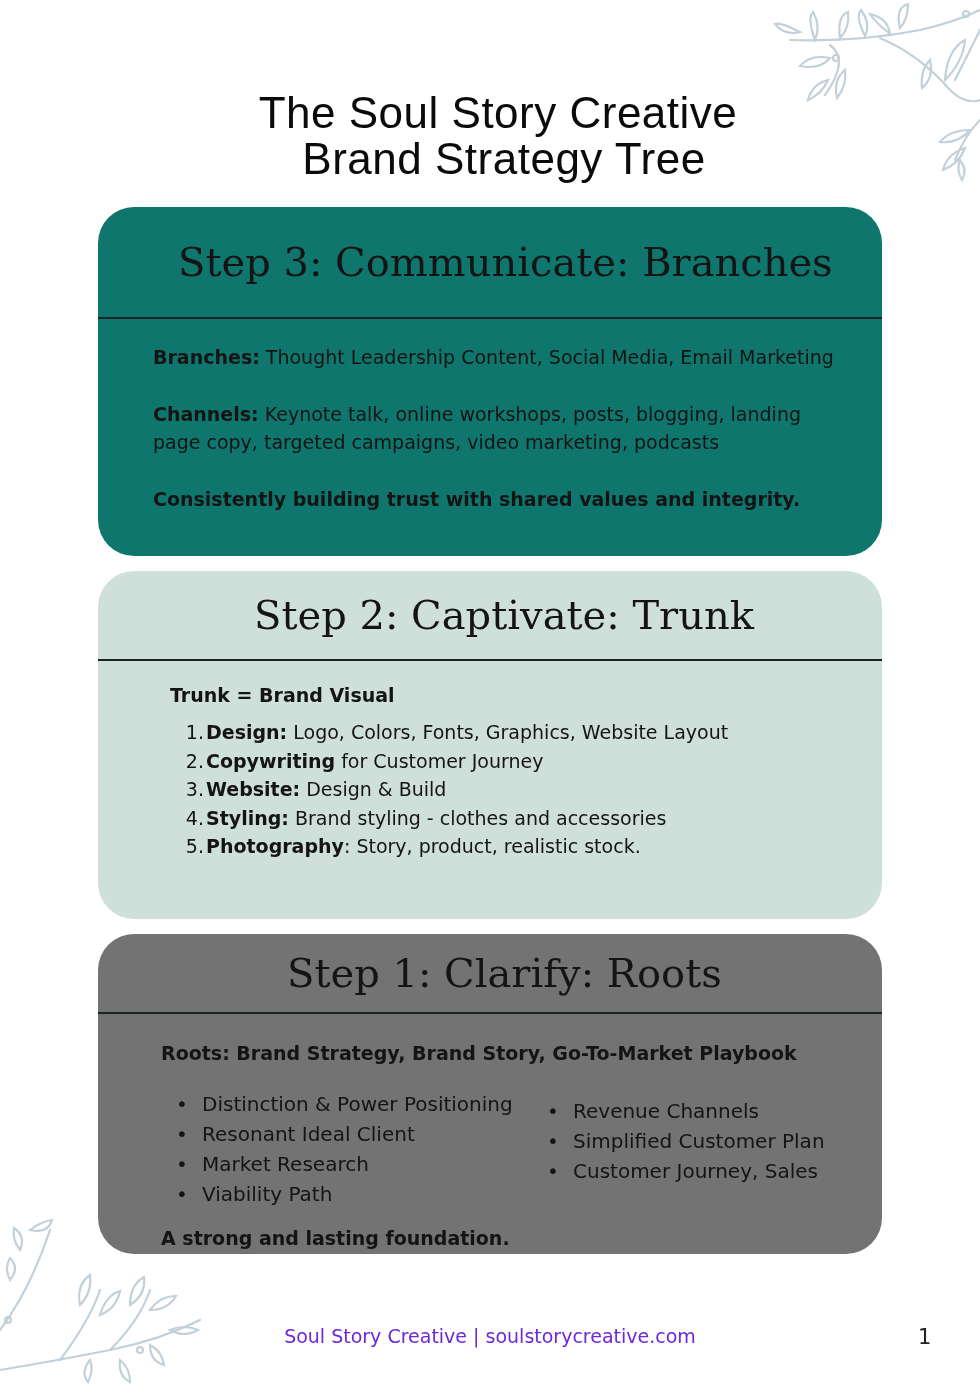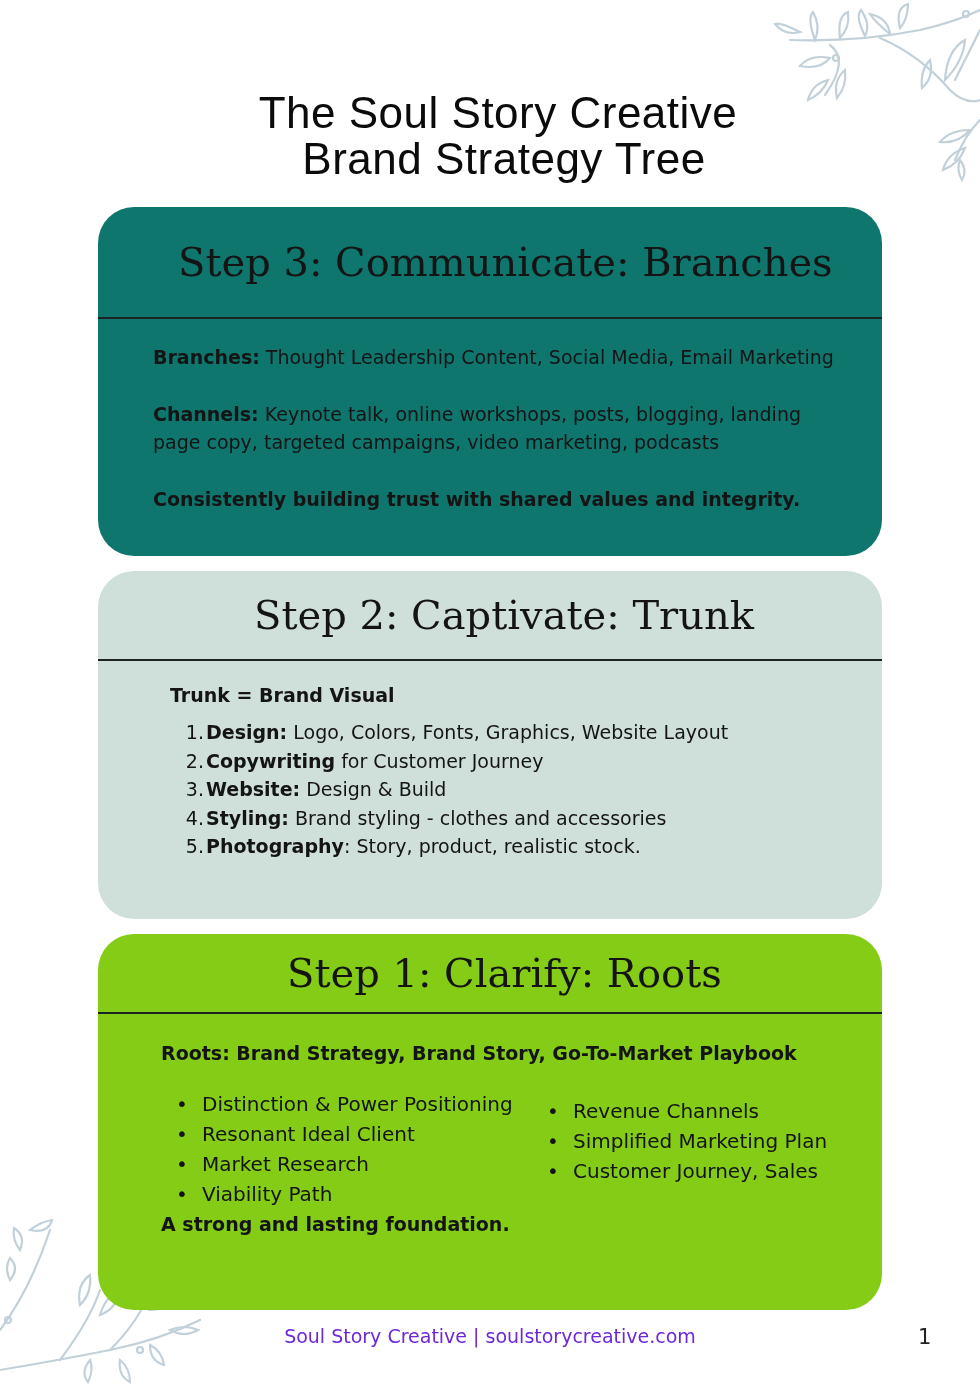--- a/index.html
+++ b/index.html
@@ -140,35 +140,35 @@
         </li>
       <li>
           <span class="num">5.</span>
           <b>Photography</b>
           <span style="white-space:pre">: Story, product, realistic stock.</span>
         </li>
     </ol>
   </div>
 </section>
 
-<section class="card" style="top:934px; height:376px; background:#84cc16;">
+<section class="card" style="top:934px; height:320px; background:#737373;">
   <div class="card-head" style="height:78px;">
     <div class="card-title" style="left:189px;">Step 1: Clarify: Roots</div>
   </div>
   <div class="card-body">
     <div class="para" style="left:63px; top:25px; font-weight:bold;">Roots: Brand Strategy, Brand Story, Go-To-Market Playbook</div>
     <ul class="ul" style="left:64px; top:75px;">
       <li><span class="bullet">•</span><span>Distinction &amp; Power Positioning</span></li>
       <li><span class="bullet">•</span><span>Resonant Ideal Client</span></li>
       <li><span class="bullet">•</span><span>Market Research</span></li>
       <li><span class="bullet">•</span><span>Viability Path</span></li>
     </ul>
     <ul class="ul" style="left:435px; top:82px;">
       <li><span class="bullet">•</span><span>Revenue Channels</span></li>
-      <li><span class="bullet">•</span><span>Simplified Marketing Plan</span></li>
+      <li><span class="bullet">•</span><span>Simplified Customer Plan</span></li>
       <li><span class="bullet">•</span><span>Customer Journey, Sales</span></li>
     </ul>
-    <div class="para" style="left:63px; top:196px; font-weight:bold;">A strong and lasting foundation.</div>
+    <div class="para" style="left:63px; top:210px; font-weight:bold;">A strong and lasting foundation.</div>
   </div>
 </section>
 
 <div class="footer">Soul Story Creative | soulstorycreative.com</div>
 <div class="page-num">1</div>
 
 </body></html>

